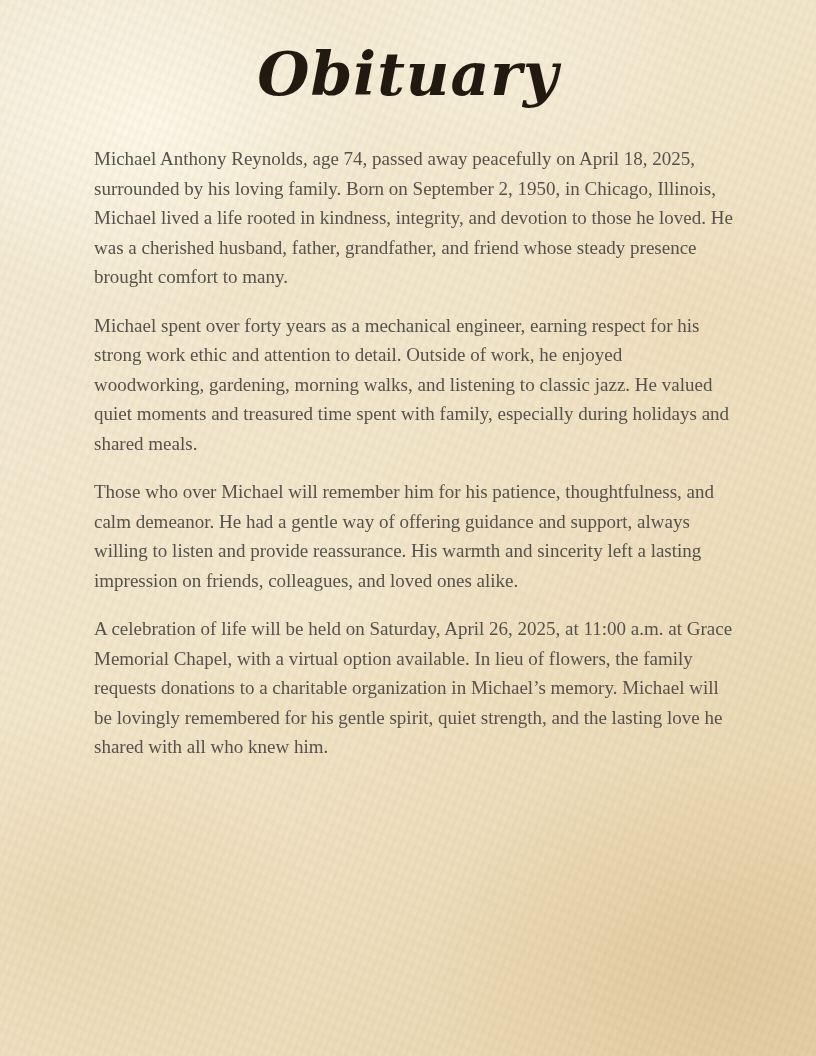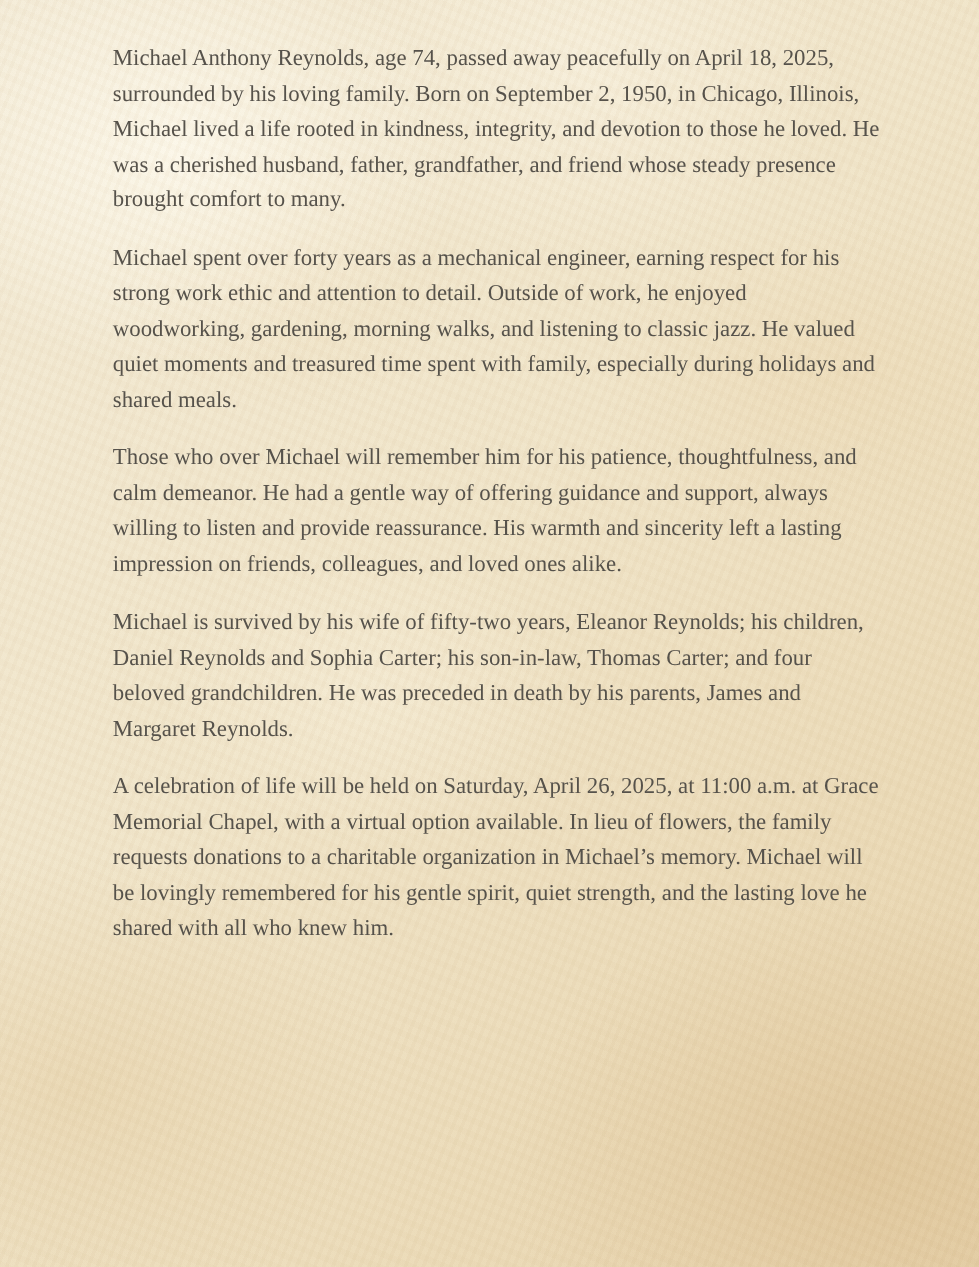--- a/index.html
+++ b/index.html
@@ -59,21 +59,21 @@
     font-family: Liberation Serif, serif;
     font-size: 19px;
     line-height: 29.5px;
     color: var(--text-color, #56524b);
   }
 </style>
 </head>
 <body>
 
 <div class="page">
+  <h1 class="title">Obituary</h1>
 
   <div class="body-text">
     <p>Michael Anthony Reynolds, age 74, passed away peacefully on April 18, 2025, surrounded by his loving family. Born on September 2, 1950, in Chicago, Illinois, Michael lived a life rooted in kindness, integrity, and devotion to those he loved. He was a cherished husband, father, grandfather, and friend whose steady presence brought comfort to many.</p>
     <p>Michael spent over forty years as a mechanical engineer, earning respect for his strong work ethic and attention to detail. Outside of work, he enjoyed woodworking, gardening, morning walks, and listening to classic jazz. He valued quiet moments and treasured time spent with family, especially during holidays and shared meals.</p>
     <p>Those who over Michael will remember him for his patience, thoughtfulness, and calm demeanor. He had a gentle way of offering guidance and support, always willing to listen and provide reassurance. His warmth and sincerity left a lasting impression on friends, colleagues, and loved ones alike.</p>
-    <p>Michael is survived by his wife of fifty-two years, Eleanor Reynolds; his children, Daniel Reynolds and Sophia Carter; his son-in-law, Thomas Carter; and four beloved grandchildren. He was preceded in death by his parents, James and Margaret Reynolds.</p>
     <p>A celebration of life will be held on Saturday, April 26, 2025, at 11:00 a.m. at Grace Memorial Chapel, with a virtual option available. In lieu of flowers, the family requests donations to a charitable organization in Michael’s memory. Michael will be lovingly remembered for his gentle spirit, quiet strength, and the lasting love he shared with all who knew him.</p>
   </div>
 </div>
 
 </body></html>

